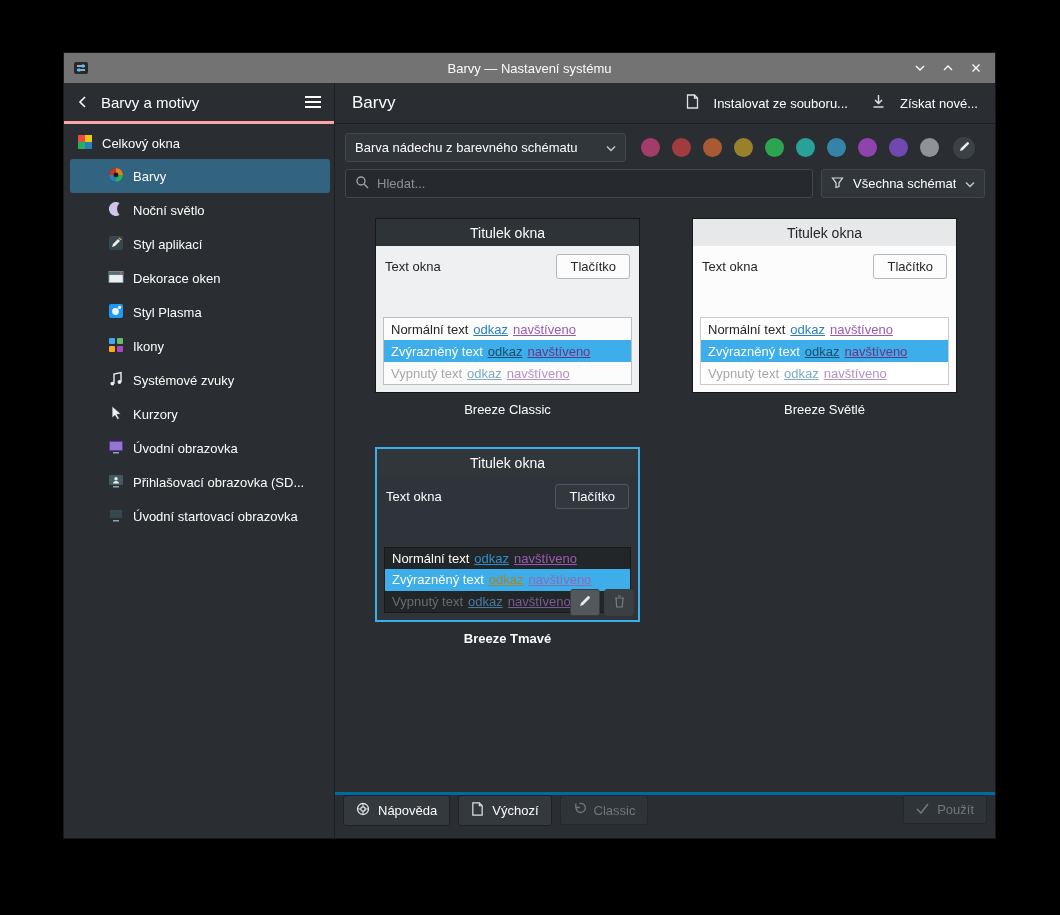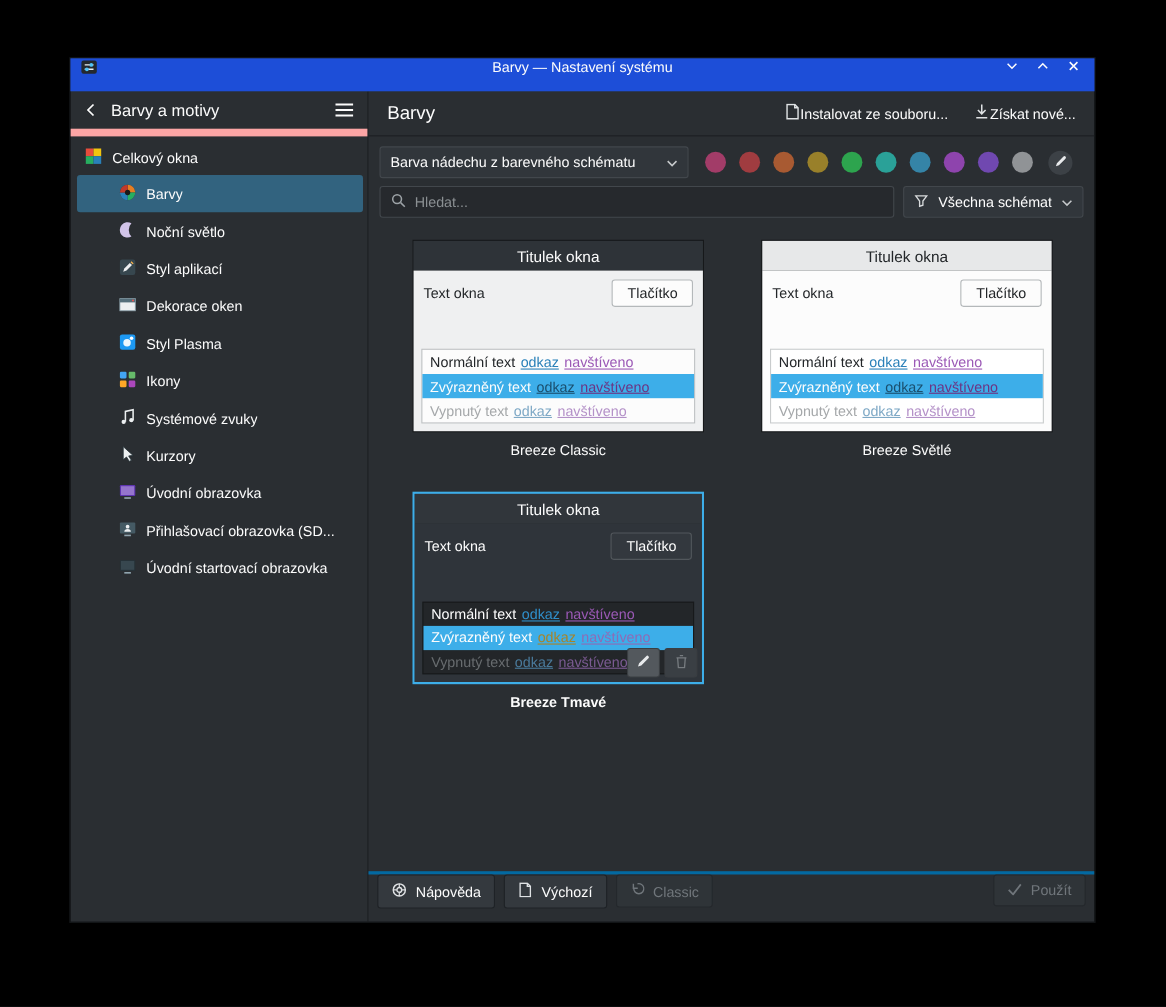--- a/index.html
+++ b/index.html
@@ -1,45 +1,45 @@
 <!DOCTYPE html>
 <html><head>
 <meta charset="utf-8">
 <style>
   * { box-sizing: border-box; margin: 0; padding: 0; }
   html,body { width:1060px; height:915px; background:#000; font-family:"Liberation Sans", sans-serif; }
   .window { position:absolute; left:64px; top:53px; width:931px; height:785px;
             background:#2a2e32; color:#fcfcfc; font-size:13px; display:flex; flex-direction:column;
             outline:1px solid #15181a; }
   
-  .titlebar { height:30px; background:#1d4ed8; flex:0 0 auto; display:flex; align-items:flex-start; position:relative; }
+  .titlebar { height:30px; background:#737373; flex:0 0 auto; display:flex; align-items:center; position:relative; }
   .app-icon { margin-left:9px; display:flex; }
   .titlebar-title { position:absolute; left:0; right:0; text-align:center; color:#fcfcfc; pointer-events:none; }
   .win-controls { margin-left:auto; display:flex; gap:14px; margin-right:12px; z-index:2; }
   .win-btn { display:flex; align-items:center; justify-content:center; width:14px; height:14px; cursor:default; }
   
   .body-row { flex:1; display:flex; min-height:0; }
   
   .sidebar { width:271px; flex:0 0 auto; display:flex; flex-direction:column; border-right:1px solid #1c1f22; }
-  .sidebar-header { height:41px; flex:0 0 auto; display:flex; align-items:center; gap:11px; padding:0 12px; border-bottom:7px solid #fca5a5; }
+  .sidebar-header { height:41px; flex:0 0 auto; display:flex; align-items:center; gap:11px; padding:0 12px; border-bottom:3px solid #fca5a5; }
   .back-btn { display:flex; align-items:center; }
   .sidebar-title { flex:1; font-size:15px; }
   .hamburger { display:flex; align-items:center; }
   .side-list { padding-top:4px; overflow:hidden; }
   .side-section { height:31px; display:flex; align-items:center; gap:9px; padding:0 8px 0 13px; }
   .side-item { height:34px; display:flex; align-items:center; gap:9px; padding:0 8px 0 38px;
                margin:0 4px 0 6px; border-radius:3px; }
   .side-item.selected { background:rgba(61,174,233,0.42); }
   .side-item .lbl, .side-section .lbl { white-space:nowrap; overflow:hidden; text-overflow:ellipsis; }
   
   .main { flex:1; display:flex; flex-direction:column; min-width:0; }
   .main-header { height:41px; flex:0 0 auto; display:flex; align-items:center; padding:0 10px 0 17px; border-bottom:1px solid #1c1f22; }
   .main-title { font-size:17px; }
   .header-actions { margin-left:auto; display:flex; gap:10px; }
-  .flat-btn { display:flex; align-items:center; gap:1px; padding:5px 7px; border-radius:3px; color:#fcfcfc; background:transparent; border:none; font-size:13px; font-family:inherit; }
+  .flat-btn { display:flex; align-items:center; gap:15px; padding:5px 7px; border-radius:3px; color:#fcfcfc; background:transparent; border:none; font-size:13px; font-family:inherit; }
   
   .toolbar { display:flex; align-items:center; padding:9px 10px 7px 10px; flex:0 0 auto; }
   .combo { height:29px; display:flex; align-items:center; background:#31363b; border:1px solid #42474c; border-radius:3px; padding:0 9px; gap:9px; }
   .combo-accent { width:281px; }
   .combo .combo-text { flex:1; white-space:nowrap; overflow:hidden; }
   .swatch-row { display:flex; align-items:center; gap:12px; margin-left:15px; }
   .swatch { width:19px; height:19px; border-radius:50%; cursor:default; }
   .picker-btn { width:22px; height:22px; border-radius:50%; background:#3c4146; display:flex; align-items:center; justify-content:center; margin-left:2px; }
   
   .search-row { display:flex; gap:8px; padding:0 10px 10px 10px; flex:0 0 auto; }

